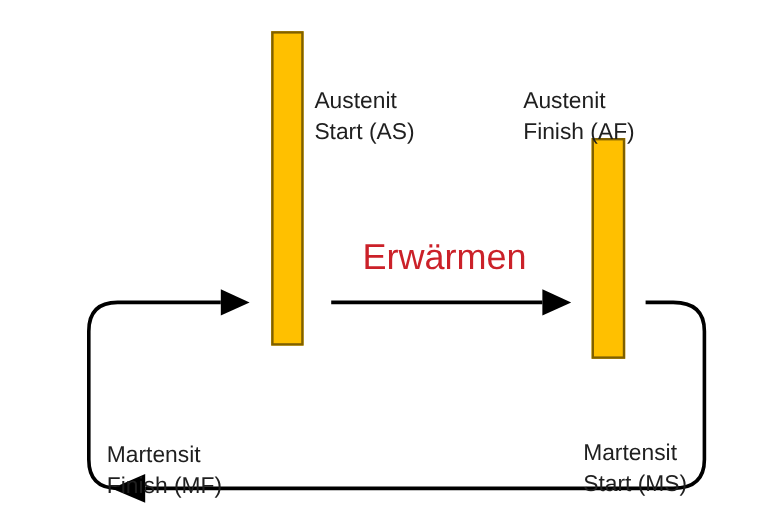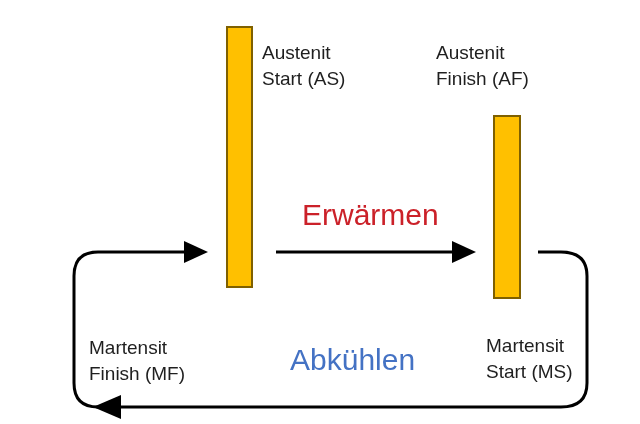--- a/index.html
+++ b/index.html
@@ -38,20 +38,21 @@
     border: 2px solid var(--bar-border, #7F6000);
   }
   .bar-left  { left: 226px; top: 26px;  width: 27px; height: 262px; }
   .bar-right { left: 493px; top: 115px; width: 28px; height: 184px; }
   .label {
     position: absolute;
     color: var(--text, #1F1F1F);
     font-size: 19px;
     line-height: 26px;
     white-space: pre-line;
+    margin-top: 32px;
   }
   .label-as { left: 262px; top: 40px; }
   .label-af { left: 436px; top: 40px; }
   .label-mf { left: 89px;  top: 335px; }
   .label-ms { left: 486px; top: 333px; }
   .process-label {
     position: absolute;
     font-size: 30px;
     line-height: 34px;
     white-space: nowrap;
@@ -82,15 +83,14 @@
   <div class="label label-as">Austenit
 Start (AS)</div>
   <div class="label label-af">Austenit
 Finish (AF)</div>
   <div class="label label-mf">Martensit
 Finish (MF)</div>
   <div class="label label-ms">Martensit
 Start (MS)</div>
 
   <div class="process-label heating">Erwärmen</div>
-  <div class="process-label cooling">Abkühlen</div>
 
 </div>
 
 </body></html>

